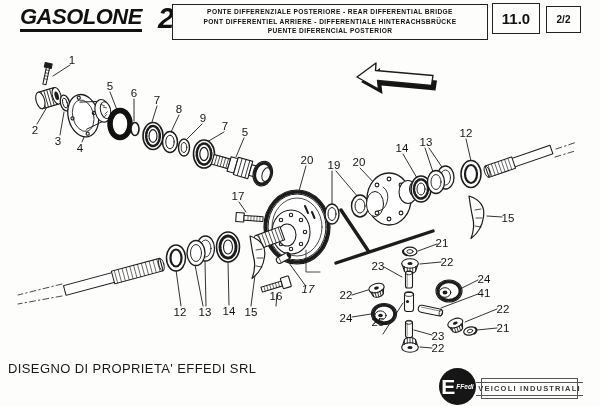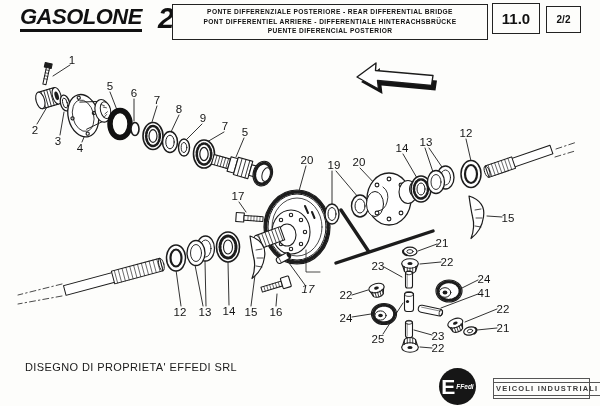--- a/index.html
+++ b/index.html
@@ -12,26 +12,26 @@
   .model{font-style:italic;font-weight:bold;font-size:29px;color:#111;margin-left:16px;line-height:25px;}
   .title-box{position:absolute;left:172px;top:4px;width:314px;height:34px;border:1.2px solid #222;display:flex;flex-direction:column;justify-content:center;align-items:center;gap:1px;background:#fdfdfb;}
   .title-line{font-size:6.6px;font-weight:bold;letter-spacing:.4px;color:#111;line-height:8.5px;white-space:nowrap;}
   .code-box{position:absolute;left:492px;top:3px;width:46px;height:29px;border:1.6px solid #222;display:flex;align-items:center;justify-content:center;font-weight:bold;font-size:15px;color:#111;}
   .sheet-box{position:absolute;left:546px;top:6px;width:33px;height:25px;border:1.3px solid #222;display:flex;align-items:center;justify-content:center;font-weight:bold;font-size:10px;color:#111;}
   
   svg.diagram{position:absolute;left:0;top:0;}
   .callout-layer{position:absolute;left:0;top:0;width:600px;height:406px;pointer-events:none;}
   .callout{position:absolute;transform:translate(-50%,-50%);font-size:11.5px;color:#141414;}
   
-  .footer-note{position:absolute;left:25px;top:361px;font-size:11px;letter-spacing:.4px;color:#191919;}
+  .footer-note{position:absolute;left:8px;top:361px;font-size:13px;letter-spacing:.4px;color:#191919;}
   .maker{position:absolute;left:439px;top:368px;display:flex;align-items:flex-start;}
   .maker-circle{width:37px;height:37px;border-radius:50%;background:#161616;display:flex;align-items:center;justify-content:center;color:#fff;}
   .maker-initial{font-weight:bold;font-size:21px;line-height:21px;}
   .maker-name{font-weight:bold;font-style:italic;font-size:6.5px;margin-left:1px;}
-  .maker-badge{margin-left:17px;margin-top:10px;width:95px;height:19px;border:1px solid #555;display:flex;align-items:center;background:#fdfdfb;}
+  .maker-badge{margin-left:5px;margin-top:10px;width:95px;height:19px;border:1px solid #555;display:flex;align-items:center;justify-content:center;background:#fdfdfb;}
   .maker-badge-text{font-size:7.5px;font-weight:bold;letter-spacing:1.2px;color:#3d3d3d;border-top:1.2px solid #555;border-bottom:1.2px solid #555;padding:1.5px 2px;white-space:nowrap;}
 </style>
 </head>
 <body>
 
 <div class="page">
 
   <div class="logo">
     <div class="brand-wrap">
       <span class="brand">GASOLONE</span>
@@ -349,32 +349,32 @@
       <div class="callout" style="left: 334px; top: 165px;">19</div>
       <div class="callout" style="left: 359px; top: 162px;">20</div>
       <div class="callout" style="left: 402px; top: 148px;">14</div>
       <div class="callout" style="left: 426px; top: 142px;">13</div>
       <div class="callout" style="left: 466px; top: 133px;">12</div>
       <div class="callout" style="left: 508px; top: 218px;">15</div>
       <div class="callout" style="left: 180px; top: 312px;">12</div>
       <div class="callout" style="left: 205px; top: 312px;">13</div>
       <div class="callout" style="left: 229px; top: 311px;">14</div>
       <div class="callout" style="left: 251px; top: 312px;">15</div>
-      <div class="callout" style="left: 276px; top: 312px;">16</div>
+      <div class="callout" style="left: 276px; top: 296px;">16</div>
       <div class="callout" style="left: 308px; top: 289px; font-style: italic;">17</div>
       <div class="callout" style="left: 442px; top: 243px;">21</div>
       <div class="callout" style="left: 447px; top: 262px;">22</div>
       <div class="callout" style="left: 378px; top: 266px;">23</div>
       <div class="callout" style="left: 484px; top: 279px;">24</div>
       <div class="callout" style="left: 484px; top: 293px;">41</div>
       <div class="callout" style="left: 346px; top: 295px;">22</div>
       <div class="callout" style="left: 346px; top: 318px;">24</div>
       <div class="callout" style="left: 503px; top: 309px;">22</div>
       <div class="callout" style="left: 503px; top: 328px;">21</div>
-      <div class="callout" style="left: 378px; top: 339px;">25</div>
+      <div class="callout" style="left: 378px; top: 322px;">25</div>
       <div class="callout" style="left: 438px; top: 336px;">23</div>
       <div class="callout" style="left: 438px; top: 348px;">22</div>
     </div>
 
   <div class="footer-note">DISEGNO DI PROPRIETA' EFFEDI SRL</div>
 
   <div class="maker">
     <div class="maker-circle">
       <span class="maker-initial">E</span>
       <span class="maker-name">FFedi</span>

